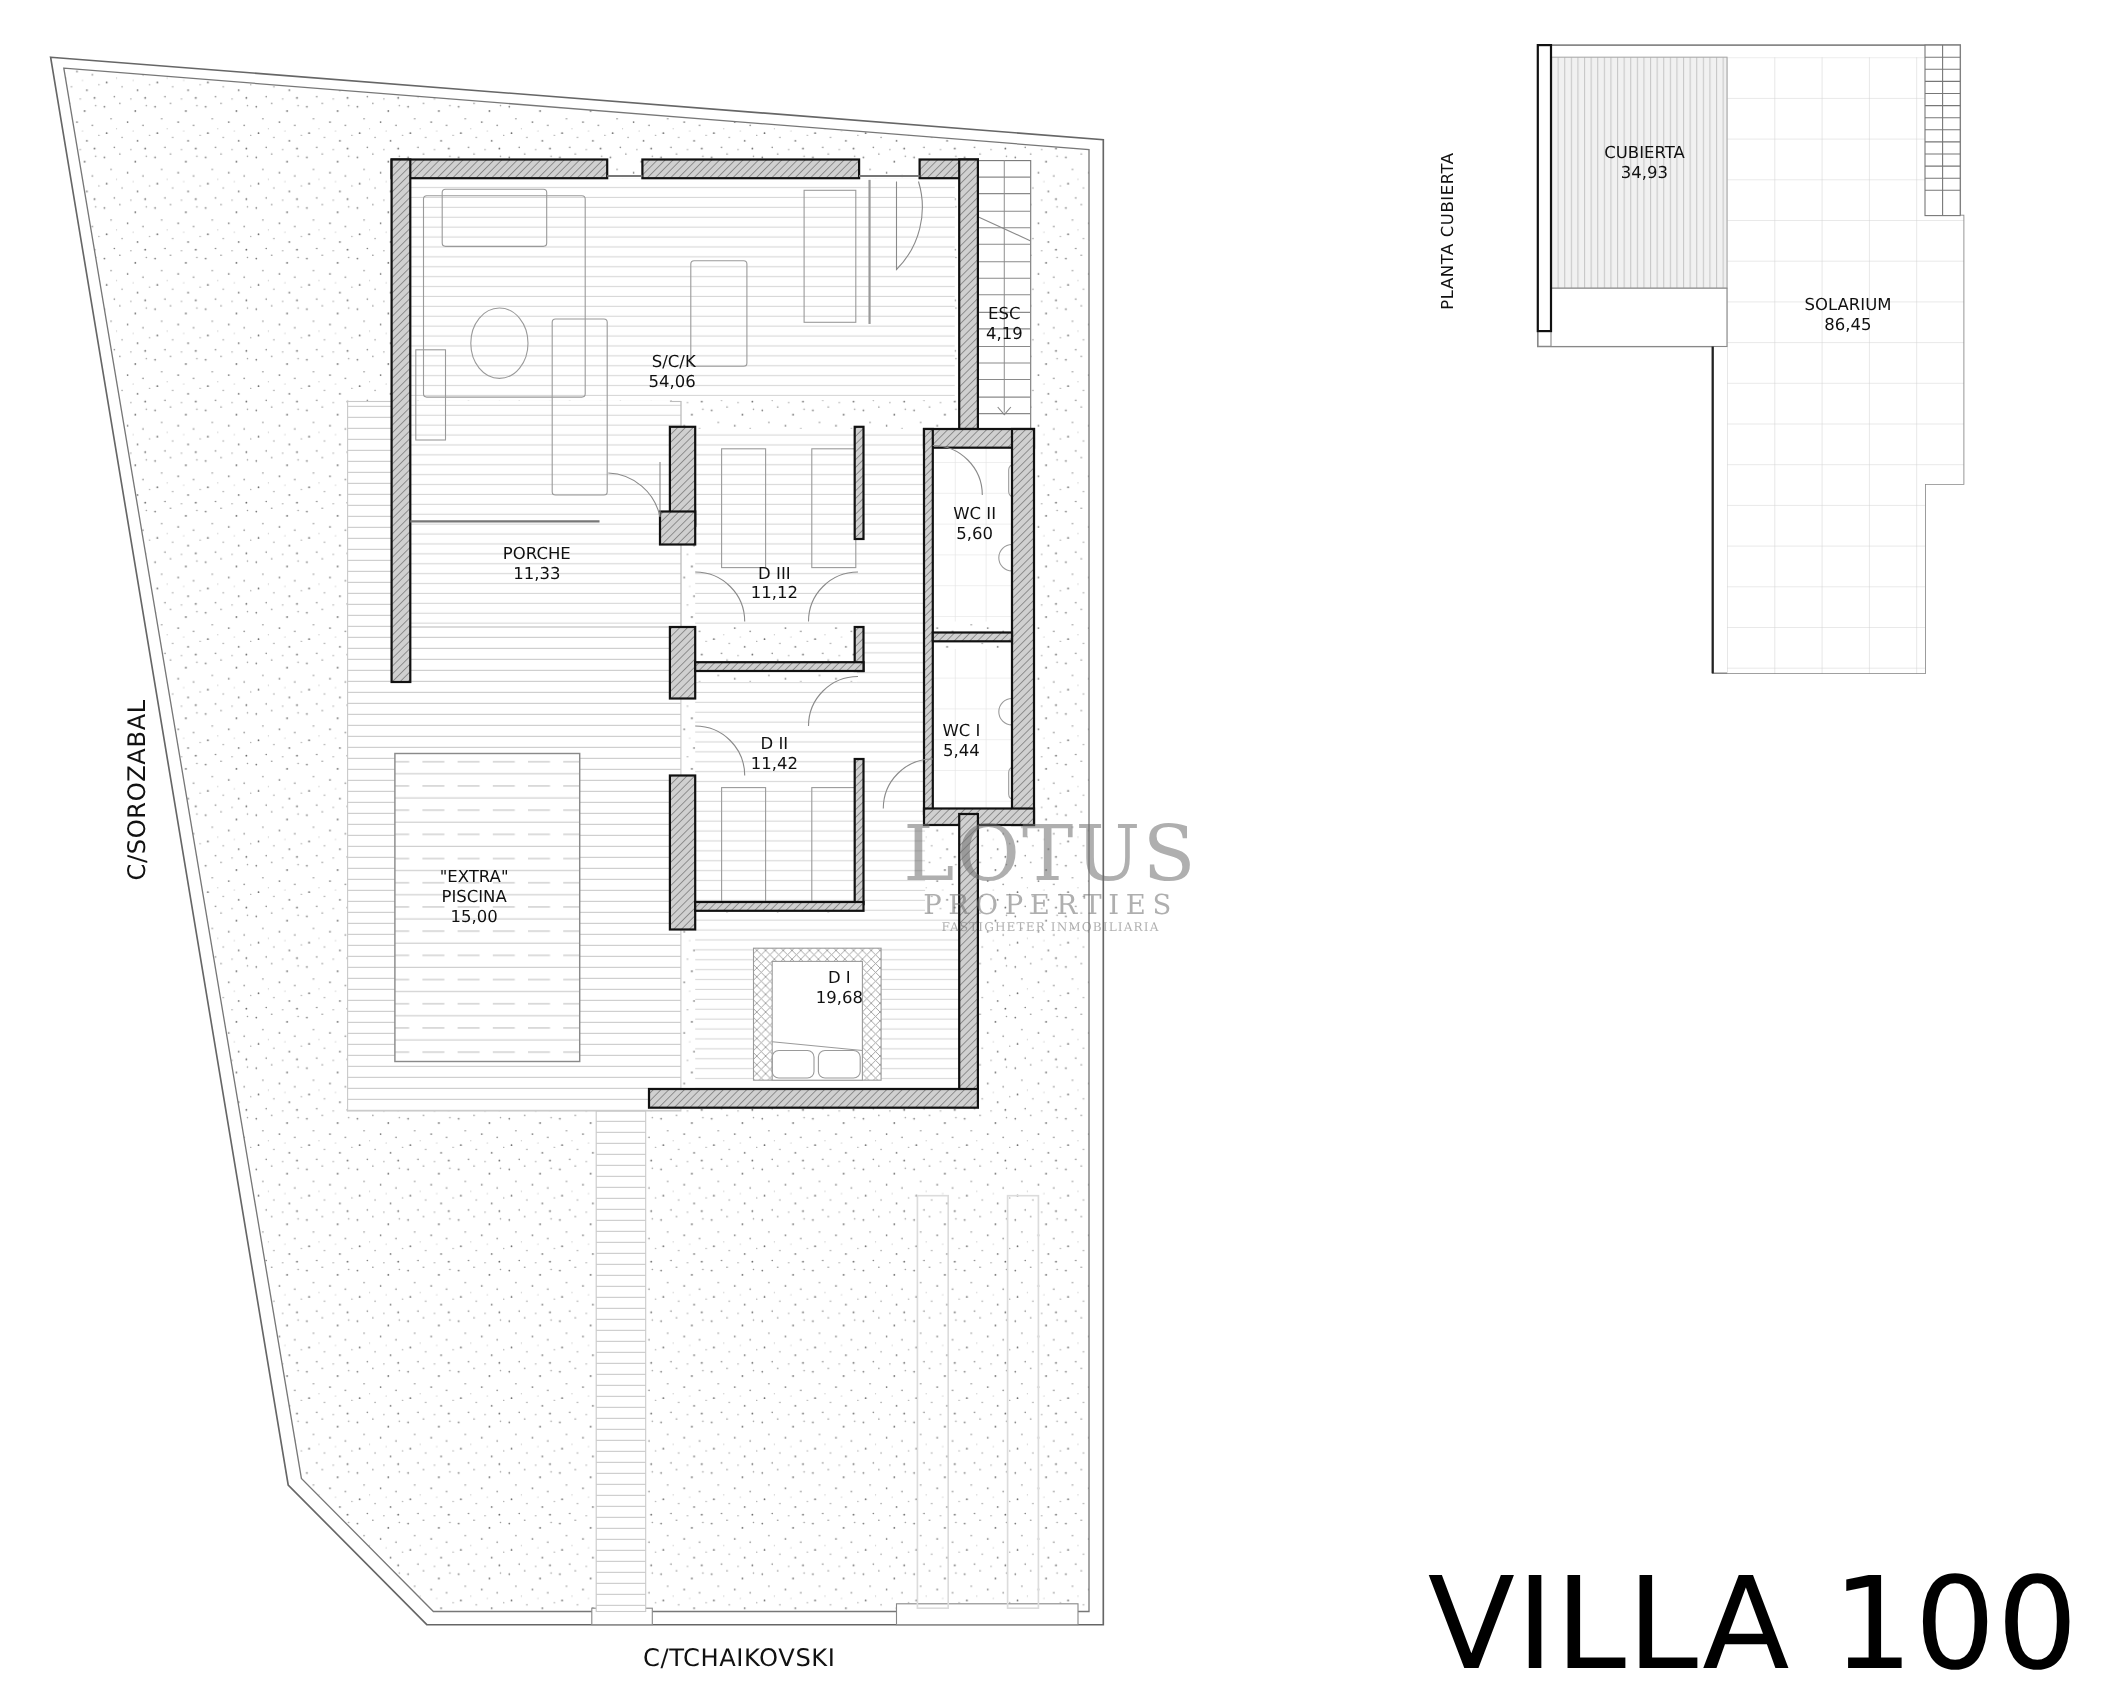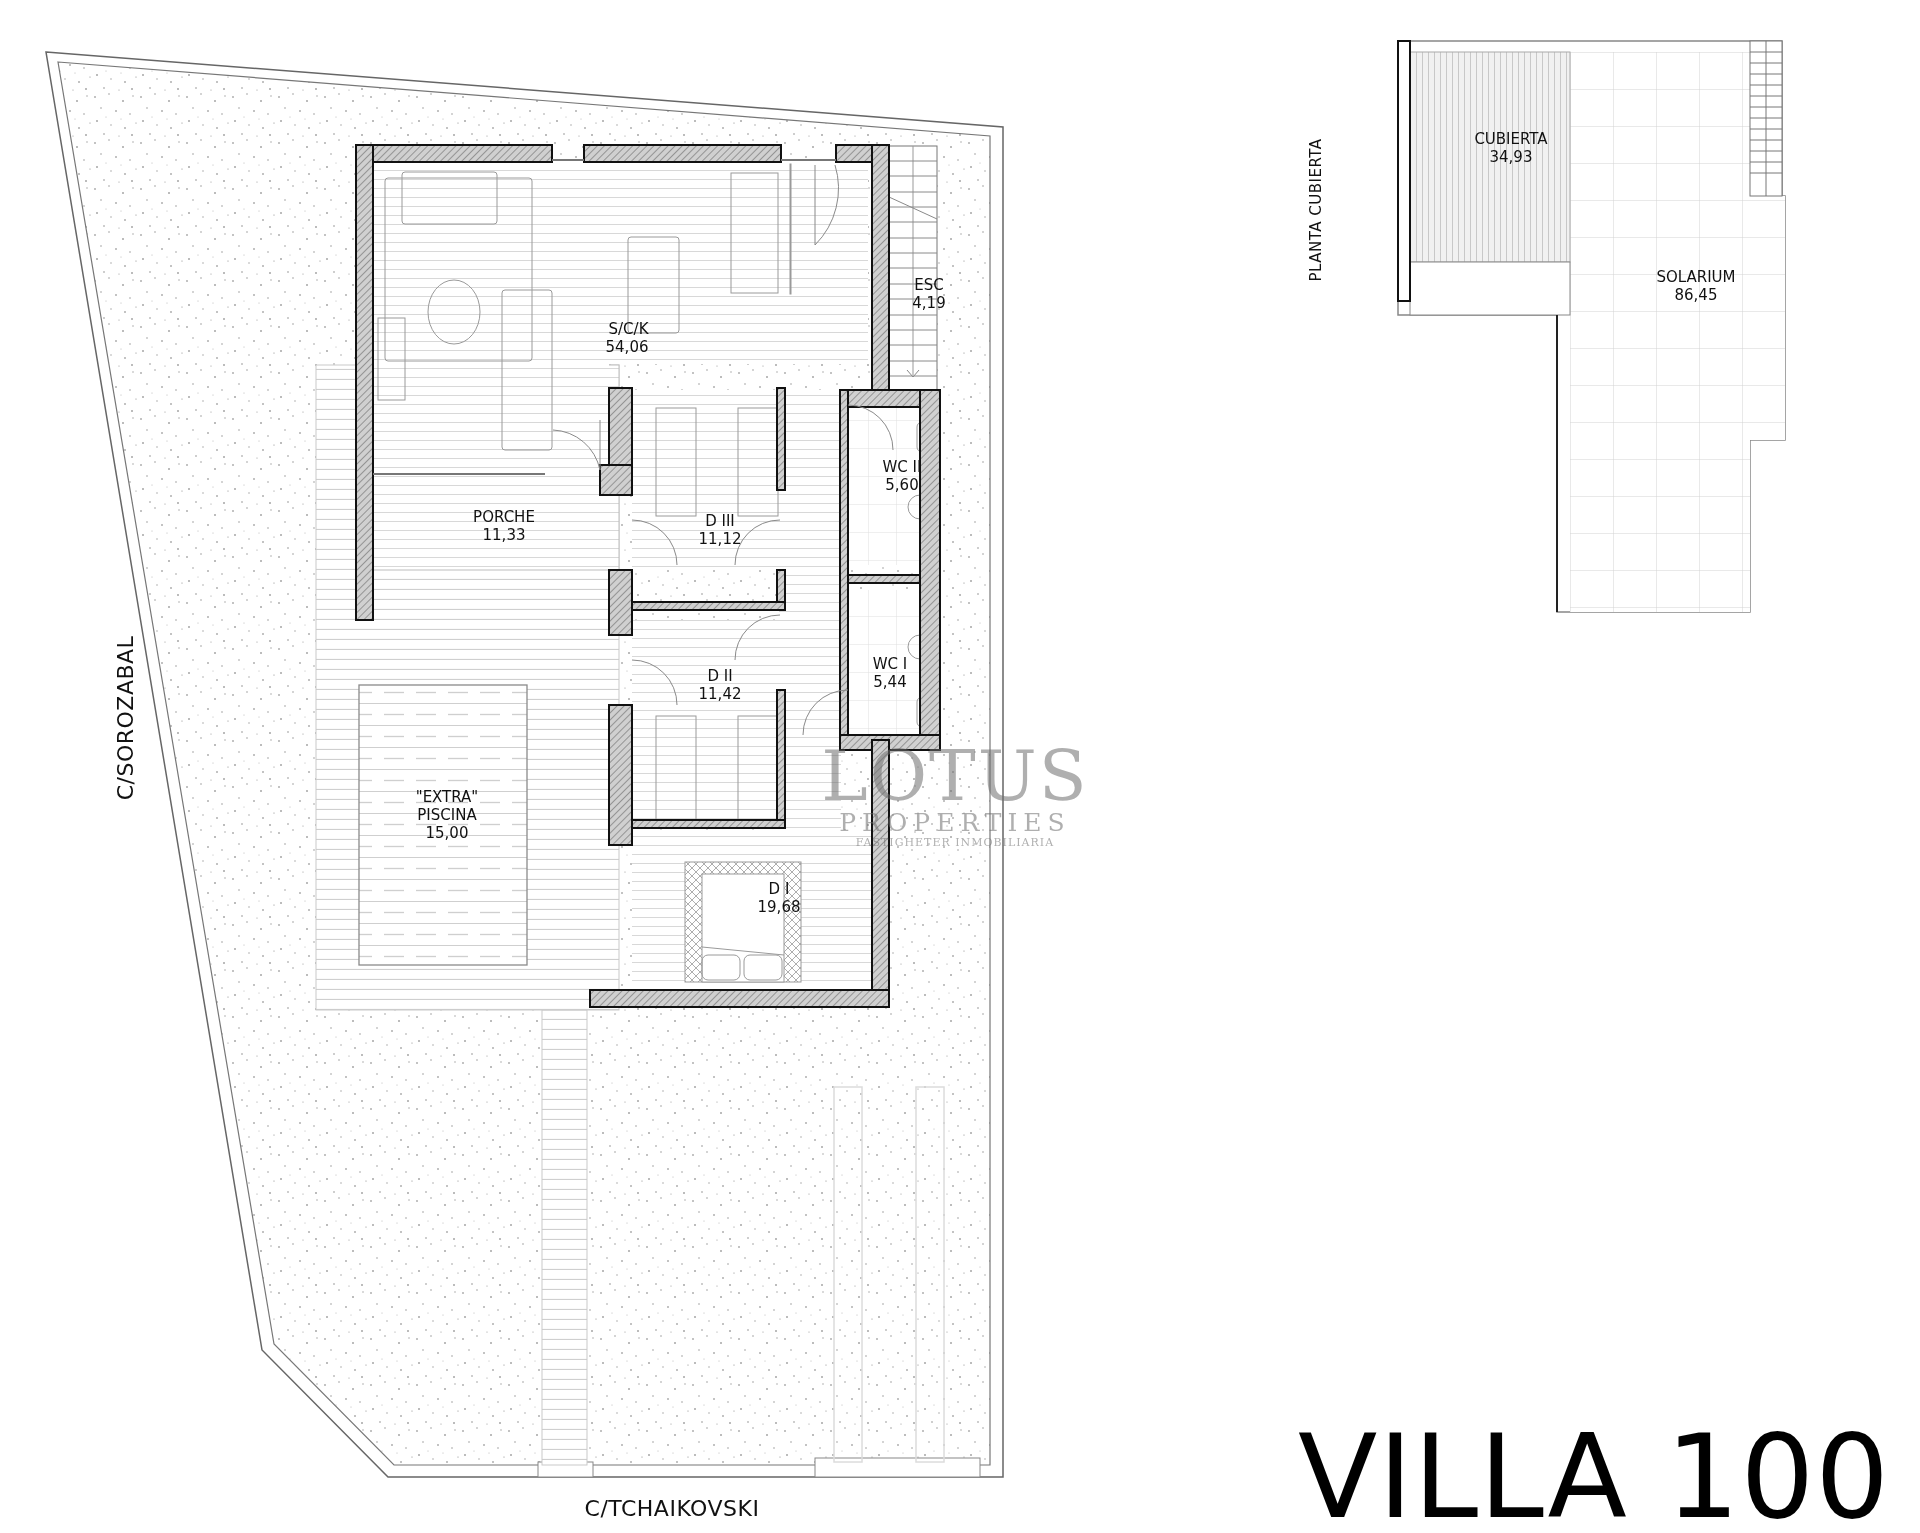--- a/index.html
+++ b/index.html
@@ -1,19 +1,19 @@
 <!DOCTYPE html>
 <html><head>
 <meta charset="utf-8">
 <style>
   html,body{margin:0;padding:0;background:#ffffff;}
   body{width:1920px;height:1533px;position:relative;overflow:hidden;font-family:"DejaVu Sans",sans-serif;}
   #plan{position:absolute;left:0;top:0;width:1920px;height:1533px;}
   .lbl{position:absolute;font-family:"DejaVu Sans",sans-serif;color:#111;text-align:center;font-size:15px;line-height:18px;white-space:nowrap;transform:translateX(-50%);}
-  .lbl span{display:block;padding-left:32px;}
+  .lbl span{display:block;}
   .street{position:absolute;font-family:"DejaVu Sans",sans-serif;font-size:22px;color:#111;white-space:nowrap;letter-spacing:0.5px;}
   .street-left{left:125px;top:718px;transform:translate(-50%,-50%) rotate(-90deg);}
   .street-bottom{left:672px;top:1496px;transform:translateX(-50%);}
   .planta{position:absolute;left:1316px;top:210px;transform:translate(-50%,-50%) rotate(-90deg);font-size:15px;letter-spacing:0.5px;color:#111;white-space:nowrap;}
   .title{position:absolute;left:1298px;top:1412px;font-family:"DejaVu Sans",sans-serif;font-size:116px;line-height:130px;color:#000;white-space:nowrap;letter-spacing:1px;}
   .wm{position:absolute;left:955px;top:742px;transform:translateX(-50%);text-align:center;font-family:"DejaVu Serif",serif;color:rgba(110,110,110,0.55);pointer-events:none;}
   .wm-big{font-size:70px;line-height:68px;letter-spacing:2px;}
   .wm-mid{font-size:25px;line-height:26px;letter-spacing:6px;}
   .wm-small{font-size:11px;line-height:14px;letter-spacing:1px;}
 </style>
@@ -231,21 +231,21 @@
 </svg>
 
 <div class="lbl" style="left:611px;top:320px;text-align:right;">
   <span>S/C/K</span>
   <span>54,06</span>
 </div>
 <div class="lbl" style="left:913px;top:276px;">
   <span>ESC</span>
   <span>4,19</span>
 </div>
-<div class="lbl" style="left:488px;top:508px;">
+<div class="lbl" style="left:488px;top:494px;">
   <span>PORCHE</span>
   <span>11,33</span>
 </div>
 <div class="lbl" style="left:704px;top:512px;">
   <span>D III</span>
   <span>11,12</span>
 </div>
 <div class="lbl" style="left:874px;top:458px;margin-left:12px;">
   <span>WC II</span>
   <span>5,60</span>

